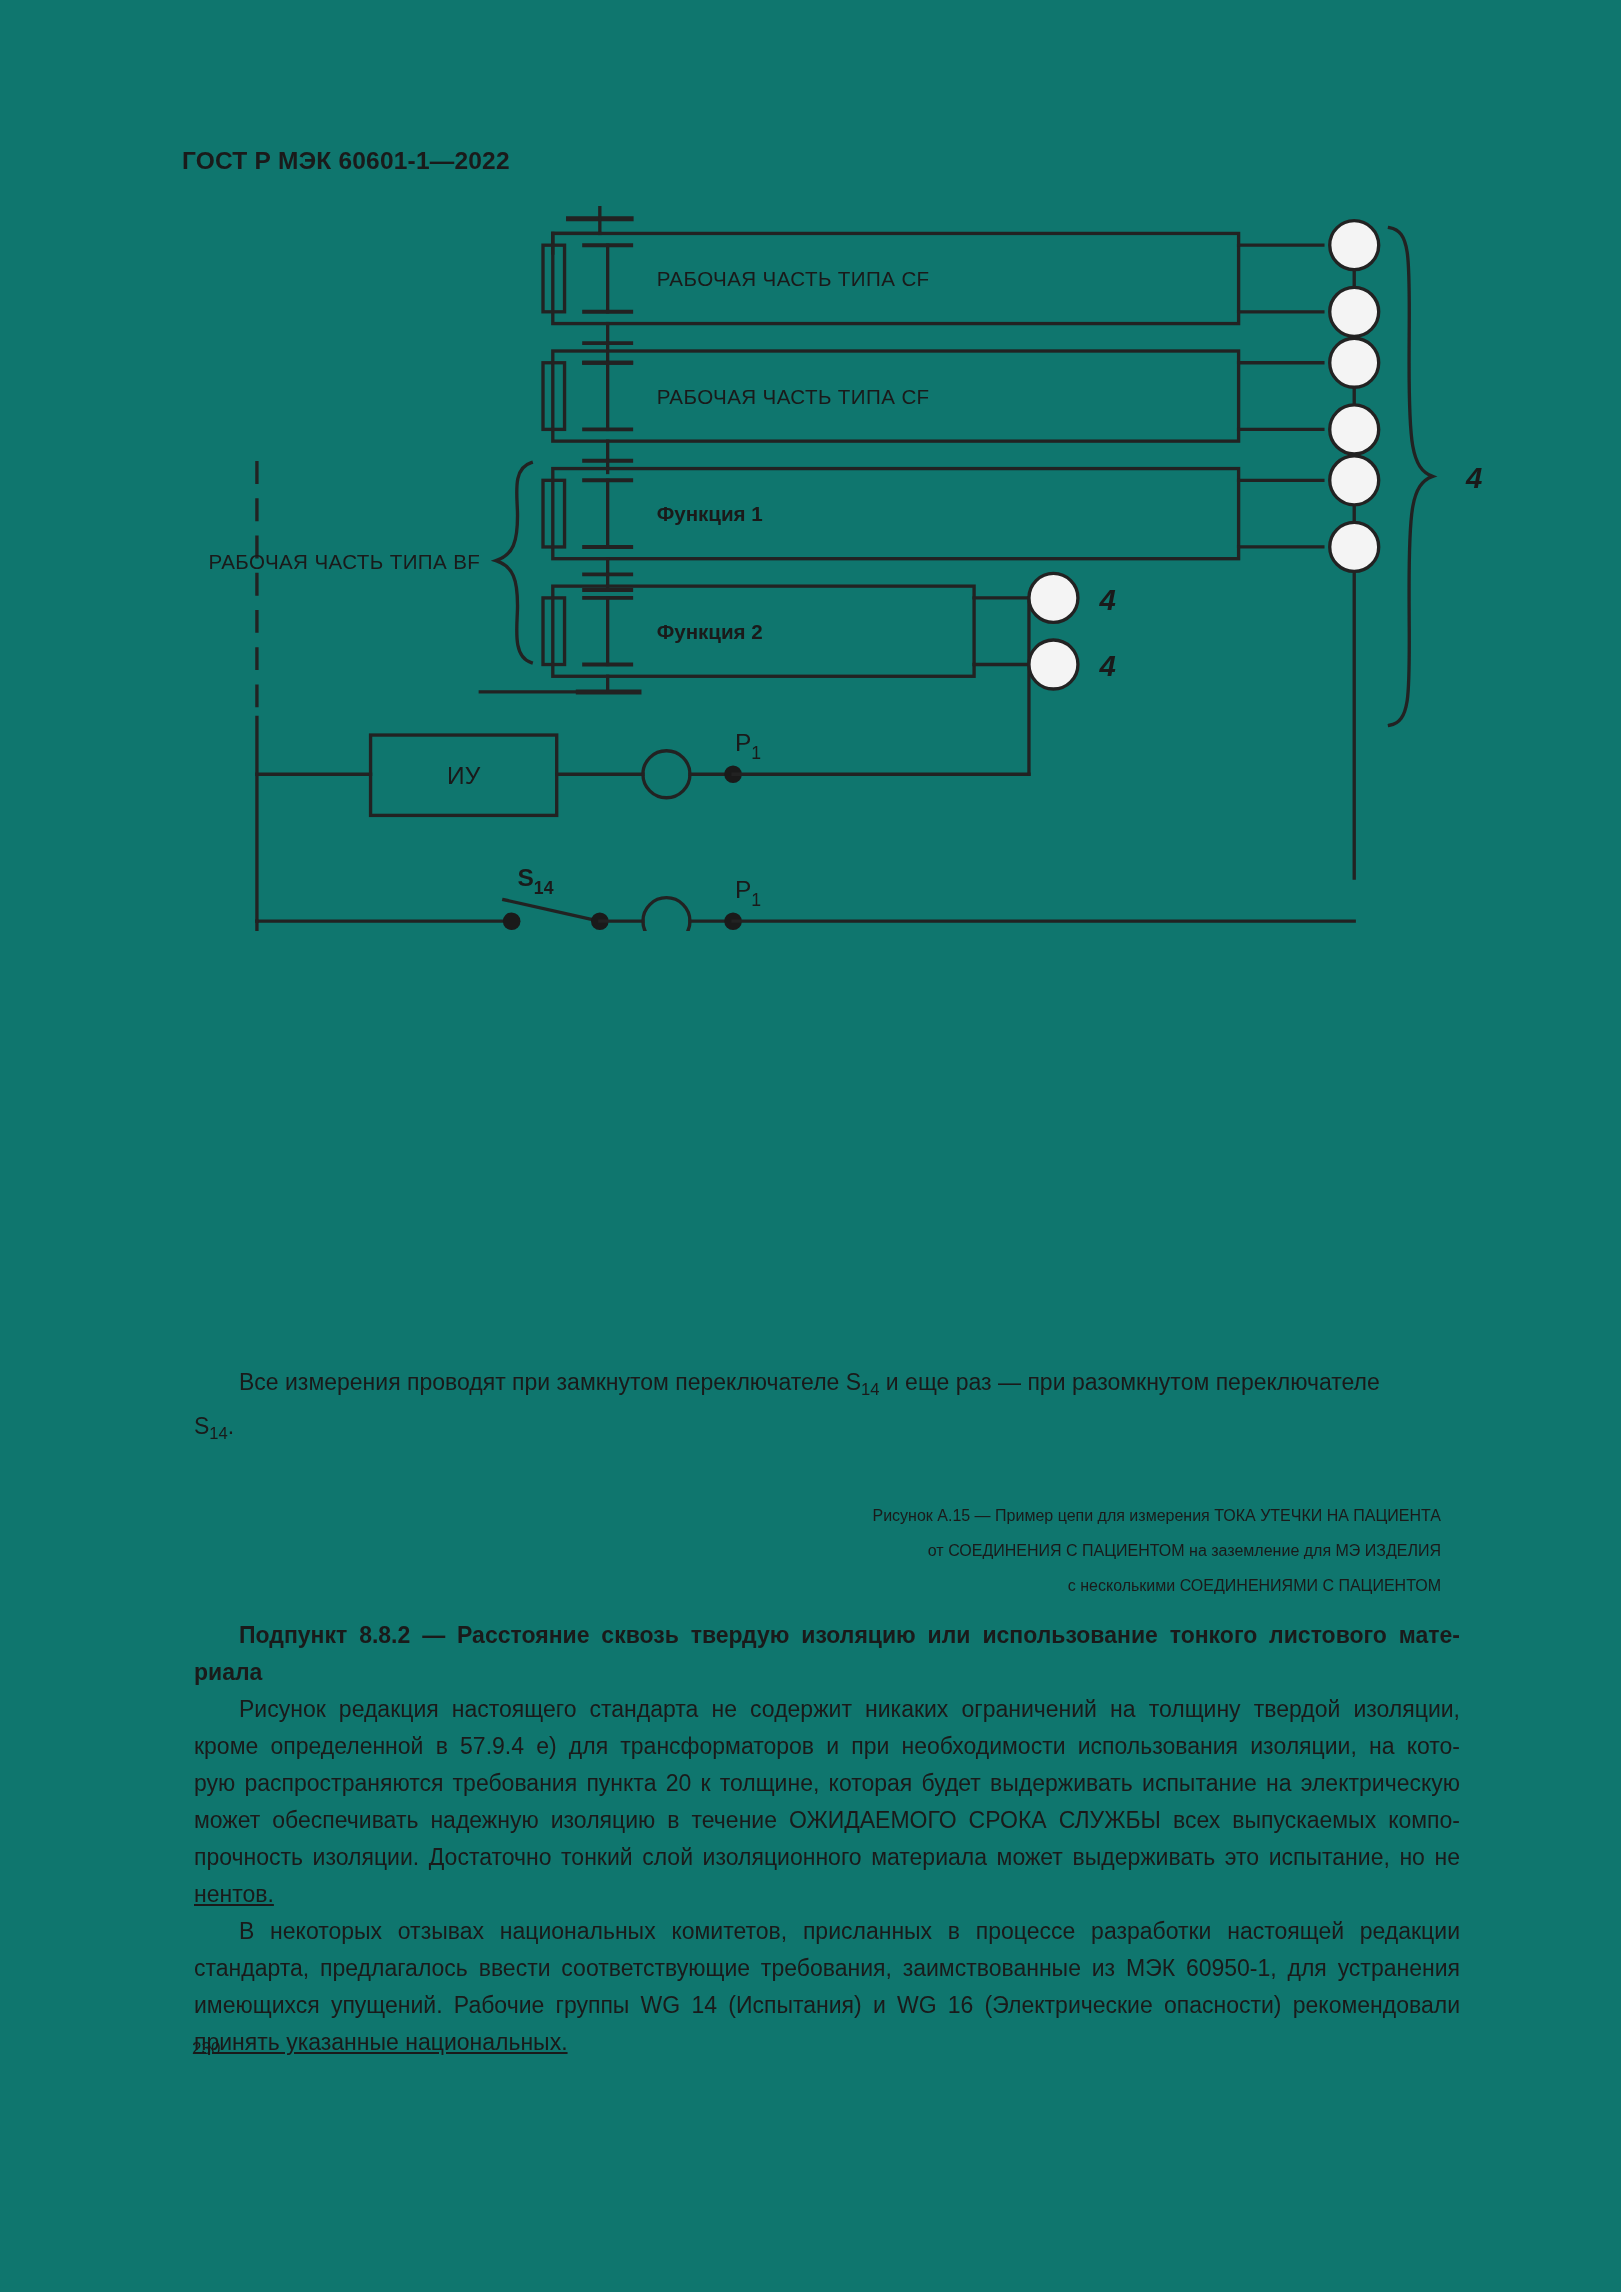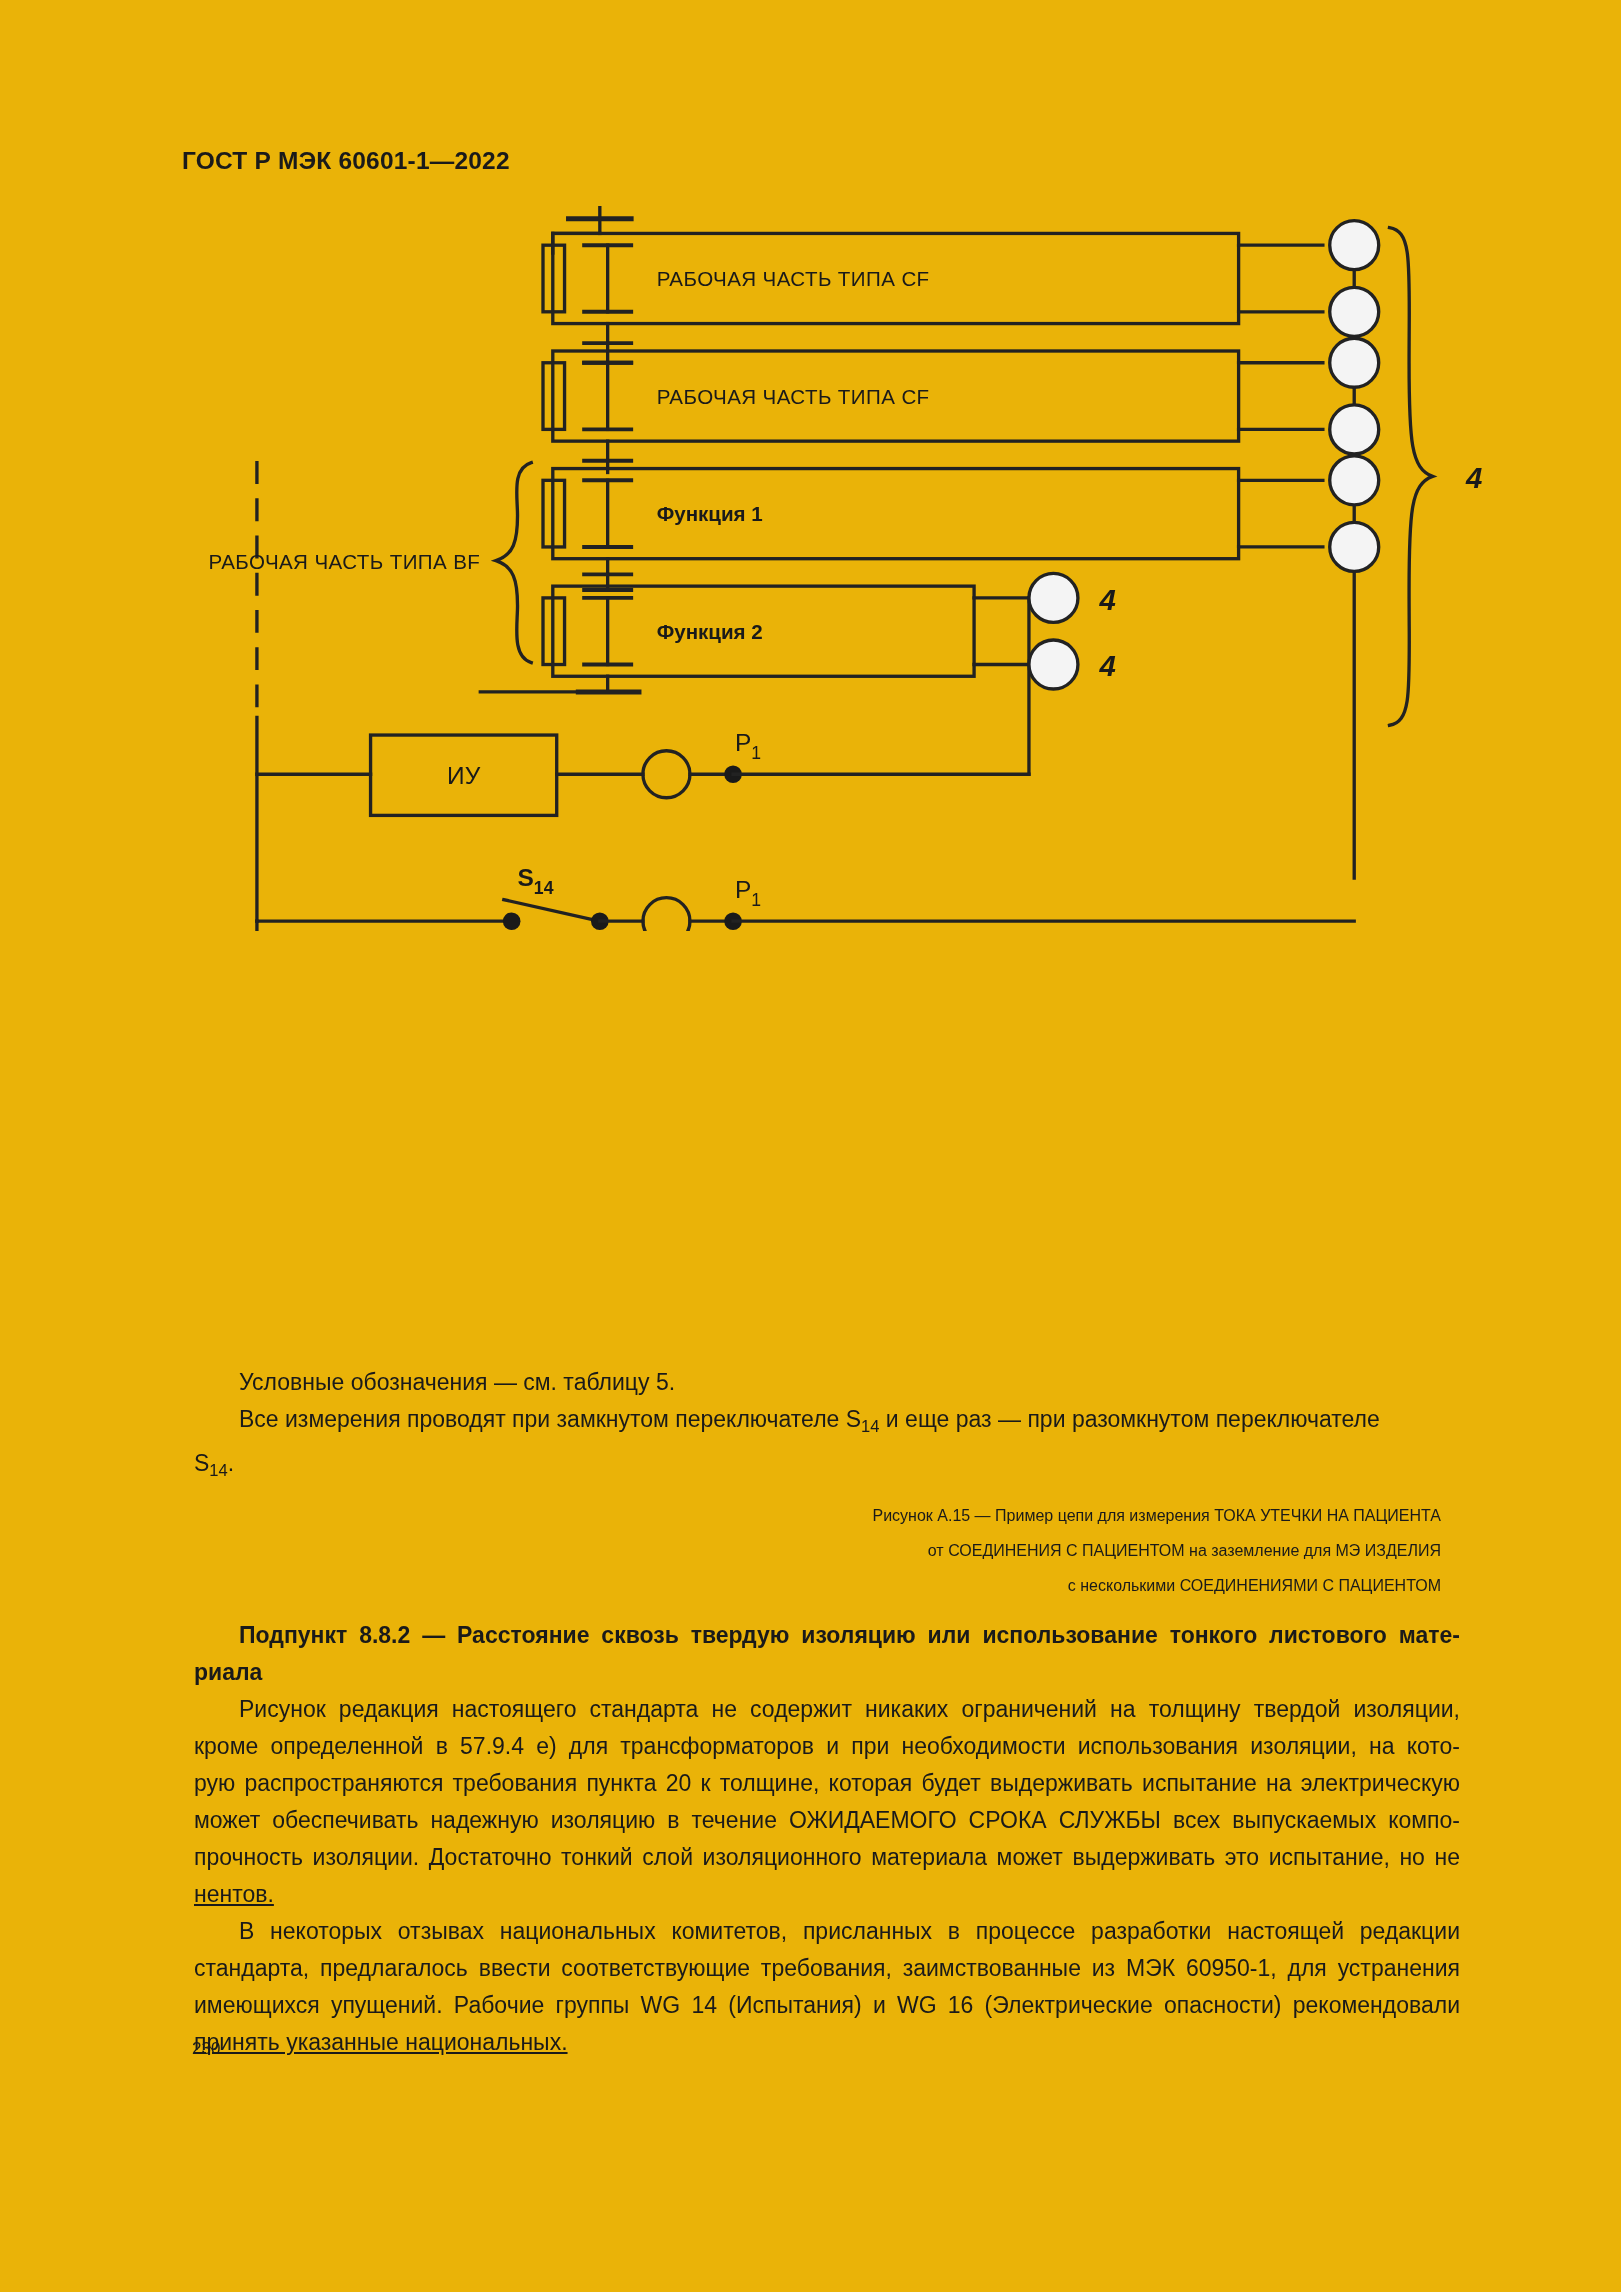--- a/index.html
+++ b/index.html
@@ -11,21 +11,21 @@
     width: 1621px;
     height: 2293px;
     position: relative;
     font-family: "Liberation Sans", sans-serif;
     color: #1a1a1a;
     overflow: hidden;
   }
   .page {
     position: absolute;
     inset: 0;
-    background: #eab308;
+    background: #0f766e;
   }
 
   
   .doc-header {
     position: absolute;
     left: 182px;
     top: 147px;
     font-size: 24.5px;
     font-weight: bold;
     letter-spacing: 0.2px;
@@ -271,21 +271,20 @@
 
         <text x="1346" y="288" font-size="30" font-weight="bold" font-style="italic">4</text>
 
         <text x="972" y="412" font-size="30" font-weight="bold" font-style="italic">4</text>
         <text x="972" y="480" font-size="30" font-weight="bold" font-style="italic">4</text>
       </g>
     </svg>
   </div>
 
   <div class="notes">
-    <p class="indent"><span>Условные обозначения — см. таблицу 5.</span></p>
     <p class="indent"><span>Все измерения проводят при замкнутом переключателе S</span><sub>14</sub><span> и еще раз — при разомкнутом переключателе</span></p>
     <p><span>S</span><sub>14</sub><span>.</span></p>
   </div>
 
   <div class="fig-caption">
     <div>Рисунок А.15 — Пример цепи для измерения ТОКА УТЕЧКИ НА ПАЦИЕНТА</div>
     <div>от СОЕДИНЕНИЯ С ПАЦИЕНТОМ на заземление для МЭ ИЗДЕЛИЯ</div>
     <div>с несколькими СОЕДИНЕНИЯМИ С ПАЦИЕНТОМ</div>
   </div>
 

